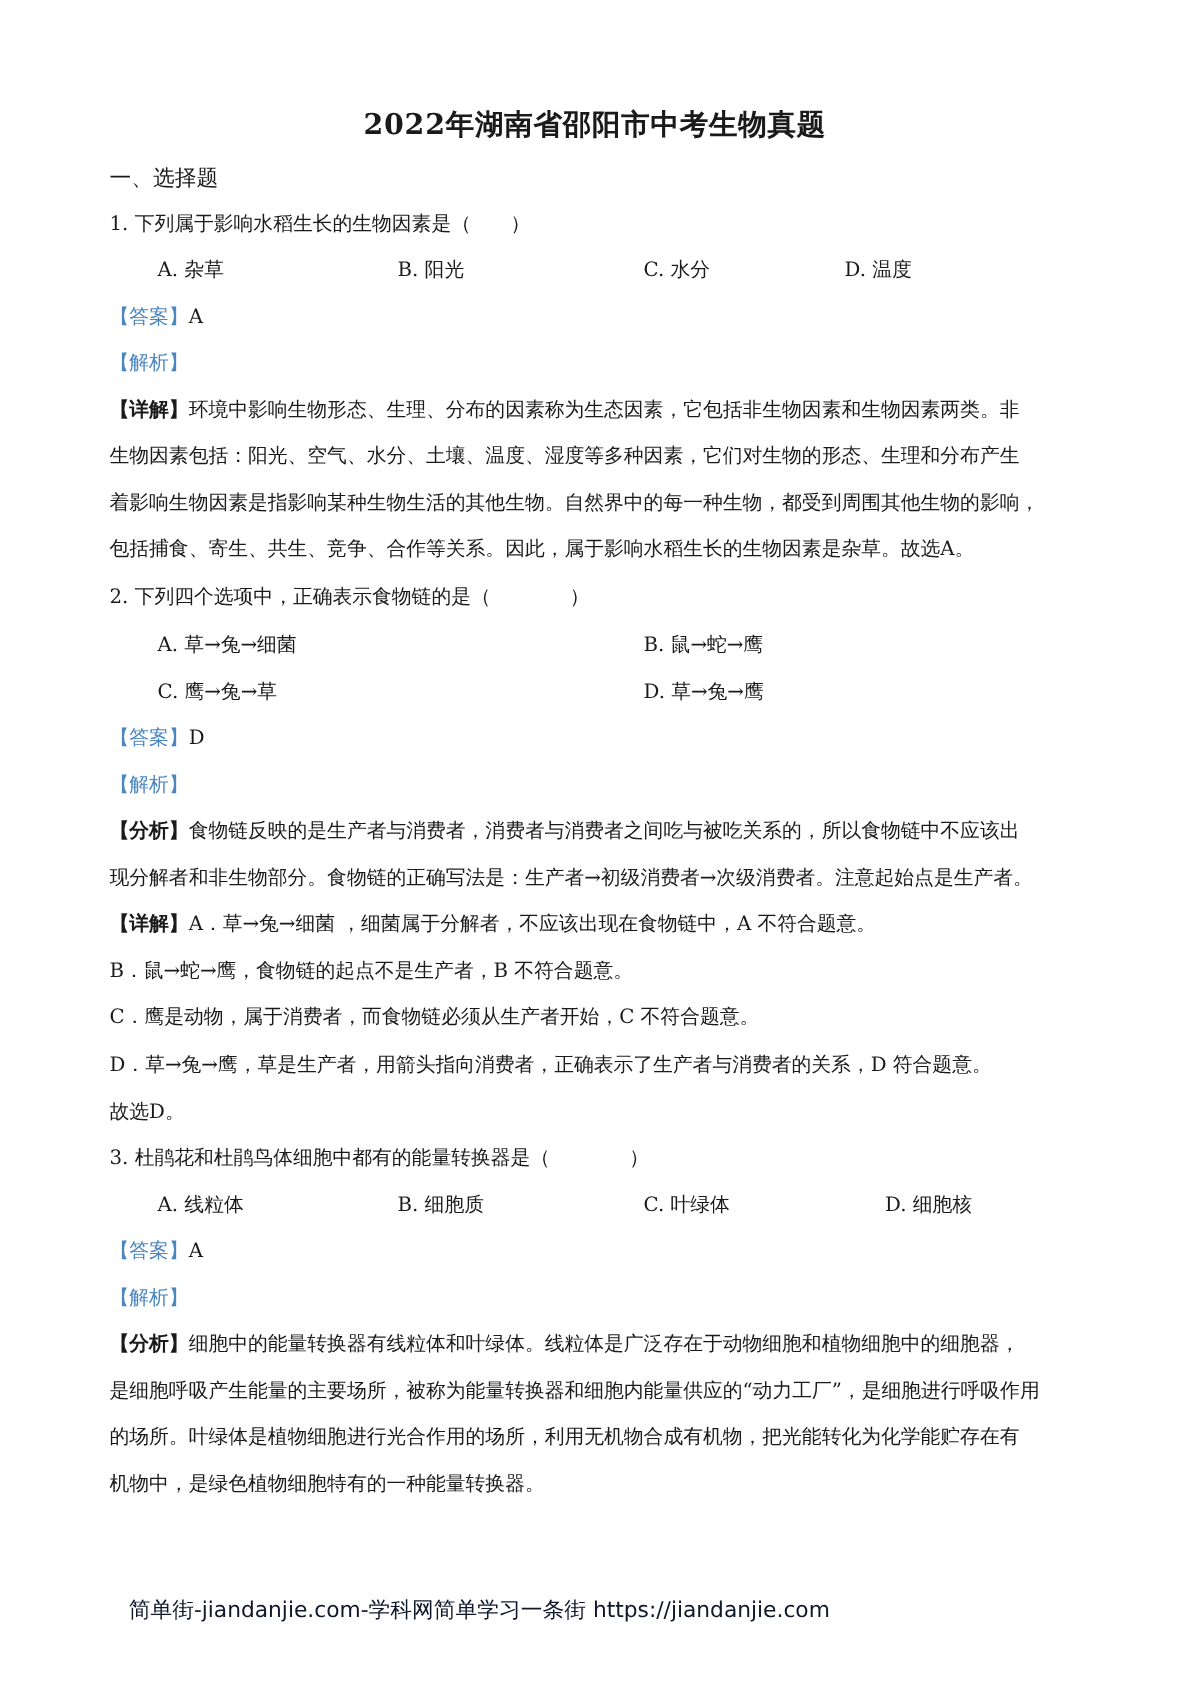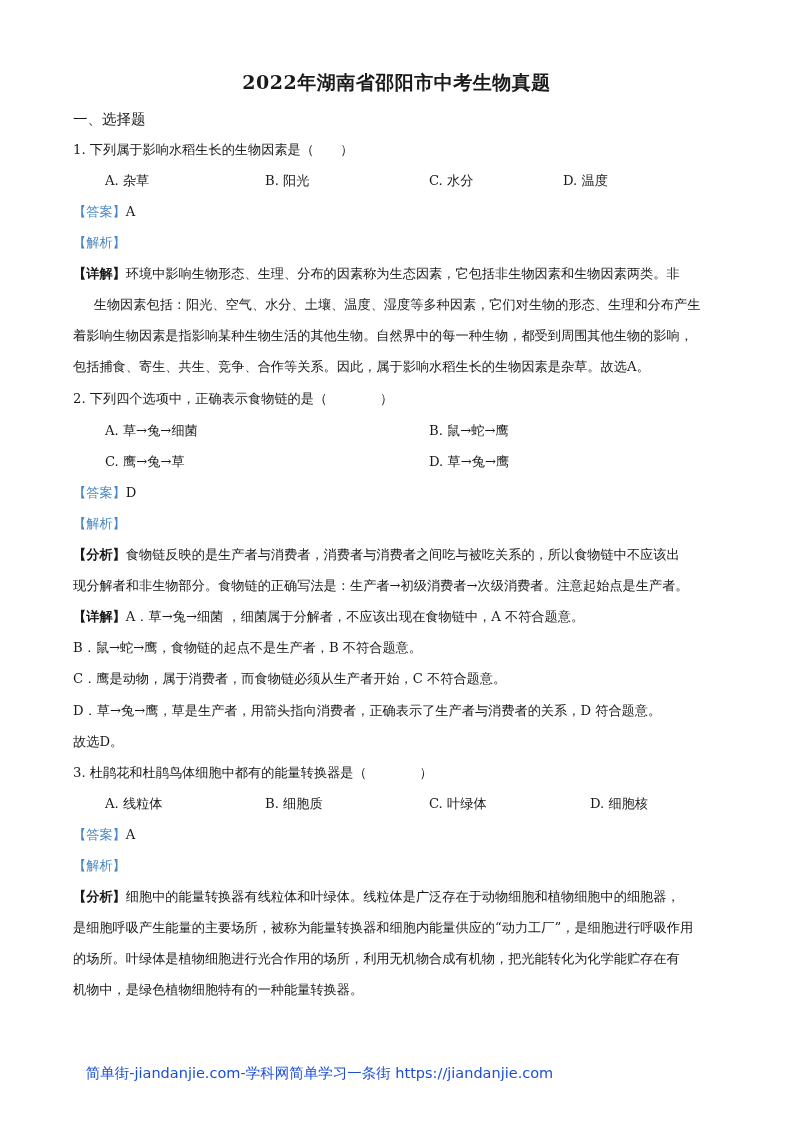--- a/index.html
+++ b/index.html
@@ -67,21 +67,21 @@
       overflow: hidden;
     }
     .footer {
       position: absolute;
       top: 1064px;
       left: 0;
       width: 639px;
       text-align: center;
       font-family: "DejaVu Sans", "Liberation Sans", sans-serif;
       font-size: 14.5px;
-      color: #1d4ed8;
+      color: #0f172a;
     }
   </style>
 </head>
 <body>
 
 <div class="page">
 
   <div class="title">2022年湖南省邵阳市中考生物真题</div>
 
   <div class="line section" style="top:110px;">一、选择题</div>
@@ -94,21 +94,21 @@
 
   <div class="line" style="top:203px;">
     <span class="tag">【答案】</span><span>A</span>
   </div>
   <div class="line" style="top:234px;">
     <span class="tag">【解析】</span>
   </div>
   <div class="justify" style="top:265px;">
     <span class="tag-strong">【详解】</span><span>环境中影响生物形态、生理、分布的因素称为生态因素，它包括非生物因素和生物因素两类。非</span>
   </div>
-  <div class="justify" style="top:296px;text-align:center;">生物因素包括：阳光、空气、水分、土壤、温度、湿度等多种因素，它们对生物的形态、生理和分布产生</div>
+  <div class="justify" style="top:296px;">生物因素包括：阳光、空气、水分、土壤、温度、湿度等多种因素，它们对生物的形态、生理和分布产生</div>
   <div class="justify" style="top:327px;">着影响生物因素是指影响某种生物生活的其他生物。自然界中的每一种生物，都受到周围其他生物的影响，</div>
   <div class="justify" style="top:358px;">包括捕食、寄生、共生、竞争、合作等关系。因此，属于影响水稻生长的生物因素是杂草。故选A。</div>
 
   <div class="line" style="top:390px;">2. 下列四个选项中，正确表示食物链的是（　　　　）</div>
   <div class="opt" style="top:422px; left:73px;">A.  草→兔→细菌</div>
   <div class="opt" style="top:422px; left:397px;">B.  鼠→蛇→鹰</div>
   <div class="opt" style="top:453px; left:73px;">C.  鹰→兔→草</div>
   <div class="opt" style="top:453px; left:397px;">D.  草→兔→鹰</div>
 
   <div class="line" style="top:484px;">

